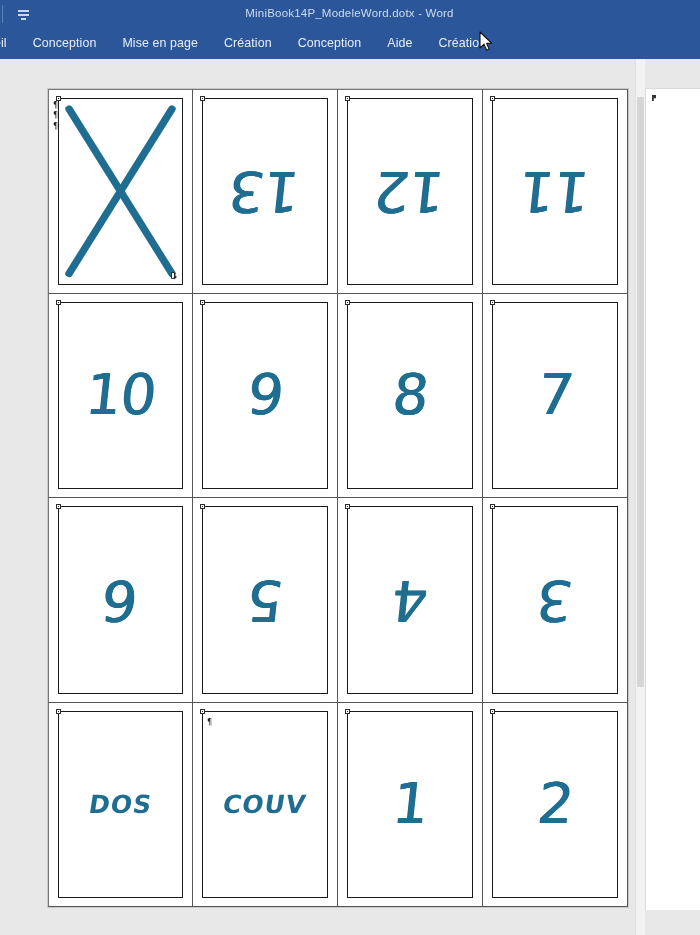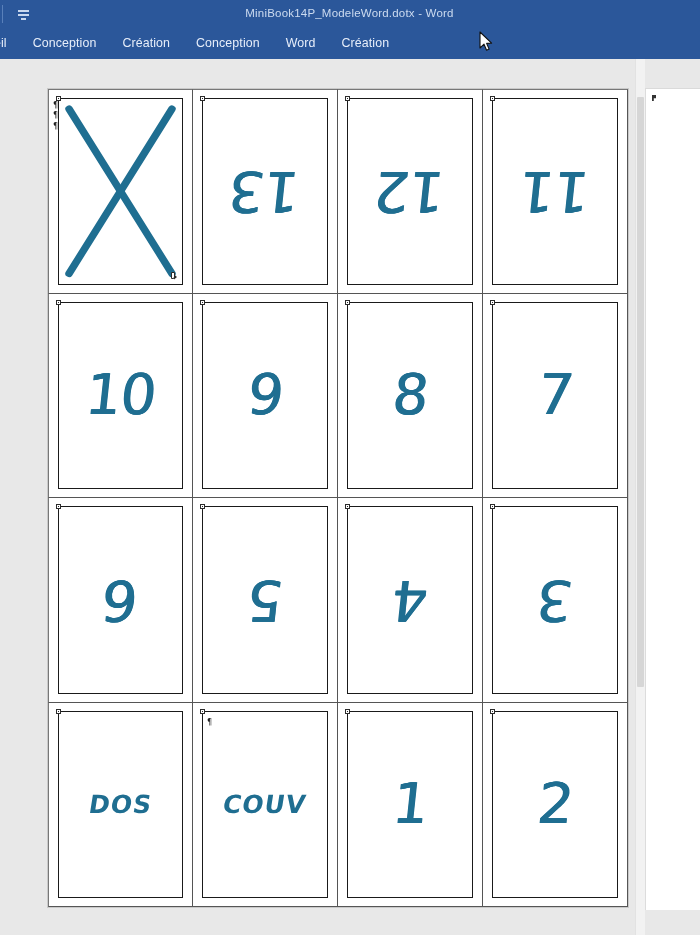--- a/index.html
+++ b/index.html
@@ -326,23 +326,24 @@
         </span>
       </div>
     </div>
     <div class="title-text">MiniBook14P_ModeleWord.dotx  -  Word</div>
     <div class="win-controls"></div>
   </div>
 
   <div class="ribbon-tabs">
     <div class="tab first">eil</div>
     <div class="tab">Conception</div>
+    <div class="tab">Mise en page</div>
     <div class="tab">Création</div>
     <div class="tab">Conception</div>
-    <div class="tab">Word</div>
+    <div class="tab">Aide</div>
     <div class="tab last">Création</div>
   </div>
 
   <div class="canvas">
 
     <div class="sheet">
       <div class="page-grid" id="page-grid">
           <div class="page col1 row1">
             <div class="frame"></div>
             <div class="corner-mark"></div>

